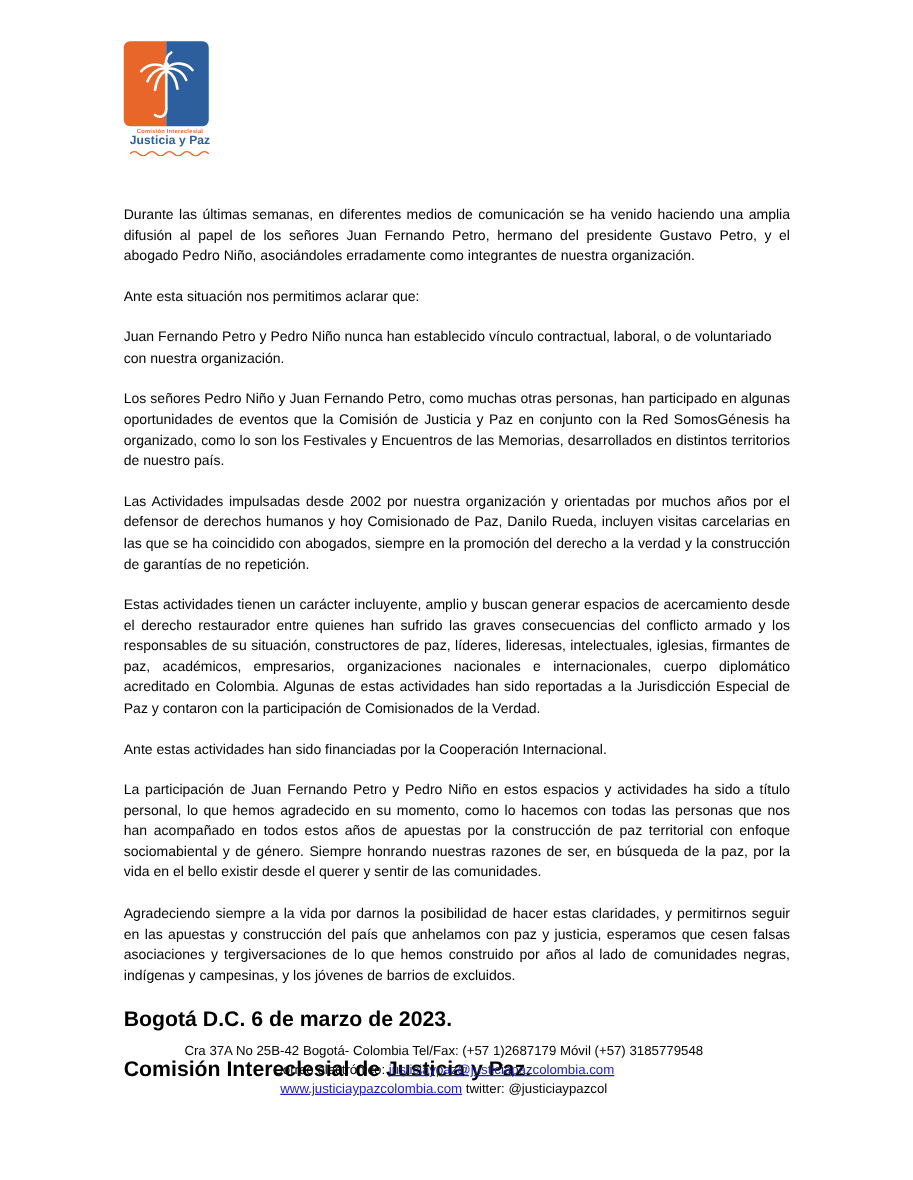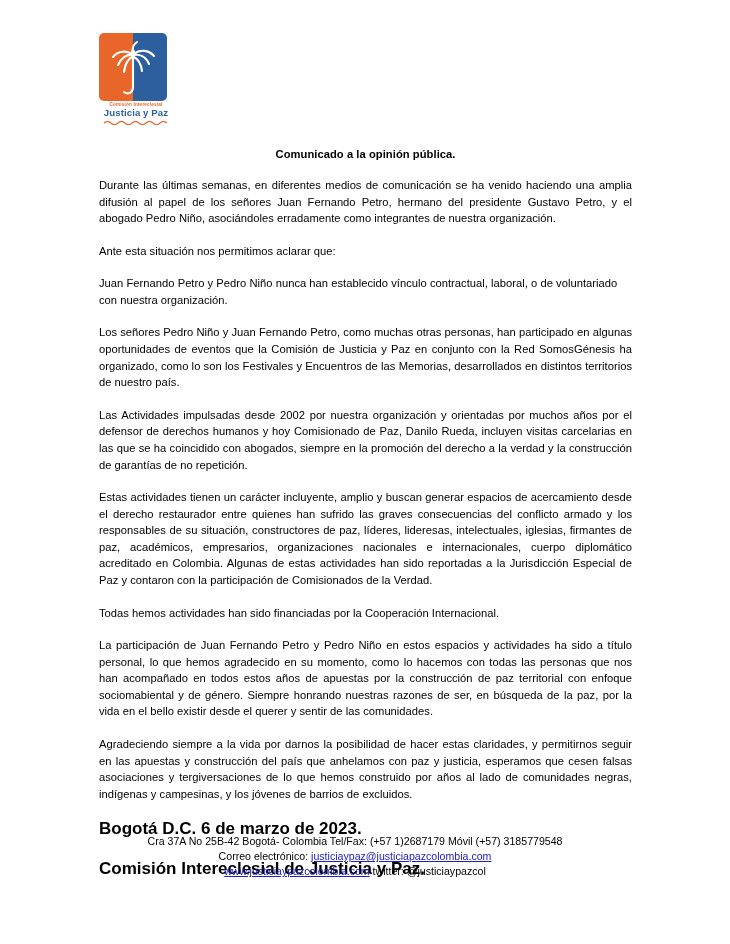--- a/index.html
+++ b/index.html
@@ -165,29 +165,28 @@
     <div class="logo-text-main">Justicia y Paz</div>
     <div class="logo-wave">
       <svg width="66" height="6" viewBox="0 0 66 6">
         <path d="M1 4 Q4.5 0.6 8 4 T15 4 T22 4 T29 4 T36 4 T43 4 T50 4 T57 4 T64 4" fill="none" stroke="#e8662a" stroke-width="1.1"></path>
       </svg>
     </div>
   </div>
 
   <div class="content">
 
-    <p class="doc-title">Comunicado a la opinión pública.</p>
 
     <p class="para">Durante las últimas semanas, en diferentes medios de comunicación se ha venido haciendo una amplia difusión al papel de los señores Juan Fernando Petro, hermano del presidente Gustavo Petro, y el abogado Pedro Niño, asociándoles erradamente como integrantes de nuestra organización.</p>
     <p class="para loose">Ante esta situación nos permitimos aclarar que:</p>
     <p class="para loose">Juan Fernando Petro y Pedro Niño nunca han establecido vínculo contractual, laboral, o de voluntariado con nuestra organización.</p>
     <p class="para">Los señores Pedro Niño y Juan Fernando Petro, como muchas otras personas, han participado en algunas oportunidades de eventos que la Comisión de Justicia y Paz en conjunto con la Red SomosGénesis ha organizado, como lo son los Festivales y Encuentros de las Memorias, desarrollados en distintos territorios de nuestro país.</p>
     <p class="para">Las Actividades impulsadas desde 2002 por nuestra organización y orientadas por muchos años por el defensor de derechos humanos y hoy Comisionado de Paz, Danilo Rueda, incluyen visitas carcelarias en las que se ha coincidido con abogados, siempre en la promoción del derecho a la verdad y la construcción de garantías de no repetición.</p>
     <p class="para">Estas actividades tienen un carácter incluyente, amplio y buscan generar espacios de acercamiento desde el derecho restaurador entre quienes han sufrido las graves consecuencias del conflicto armado y los responsables de su situación, constructores de paz, líderes, lideresas, intelectuales, iglesias, firmantes de paz, académicos, empresarios, organizaciones nacionales e internacionales, cuerpo diplomático acreditado en Colombia. Algunas de estas actividades han sido reportadas a la Jurisdicción Especial de Paz y contaron con la participación de Comisionados de la Verdad.</p>
-    <p class="para loose">Todas hemos actividades han sido financiadas por la Cooperación Internacional.</p>
+    <p class="para loose">Ante estas actividades han sido financiadas por la Cooperación Internacional.</p>
     <p class="para">La participación de Juan Fernando Petro y Pedro Niño en estos espacios y actividades ha sido a título personal, lo que hemos agradecido en su momento, como lo hacemos con todas las personas que nos han acompañado en todos estos años de apuestas por la construcción de paz territorial con enfoque sociomabiental y de género. Siempre honrando nuestras razones de ser, en búsqueda de la paz, por la vida en el bello existir desde el querer y sentir de las comunidades.</p>
     <p class="para">Agradeciendo siempre a la vida por darnos la posibilidad de hacer estas claridades, y permitirnos seguir en las apuestas y construcción del país que anhelamos con paz y justicia, esperamos que cesen falsas asociaciones y tergiversaciones de lo que hemos construido por años al lado de comunidades negras, indígenas y campesinas, y los jóvenes de barrios de excluidos.</p>
 
     <p class="signoff gap-before">Bogotá D.C. 6 de marzo de 2023.</p>
     <p class="signoff">Comisión Intereclesial de Justicia y Paz.</p>
   </div>
 
   <div class="footer">
     <div>Cra 37A No 25B-42 Bogotá- Colombia   Tel/Fax: (+57 1)2687179 Móvil (+57) 3185779548</div>
     <div>

